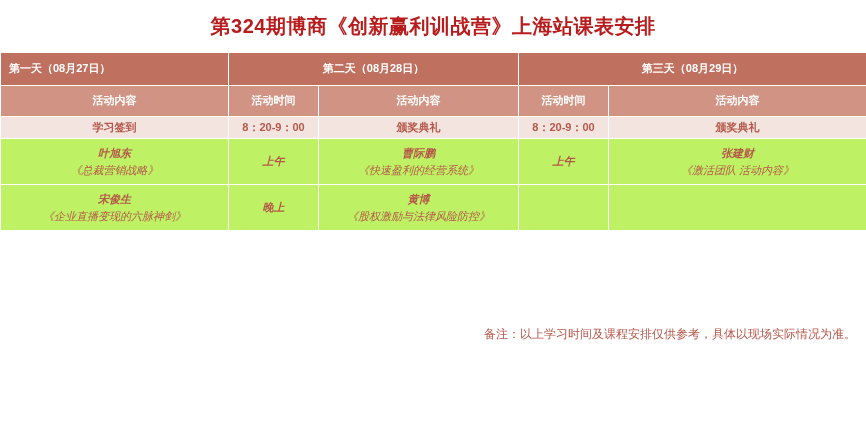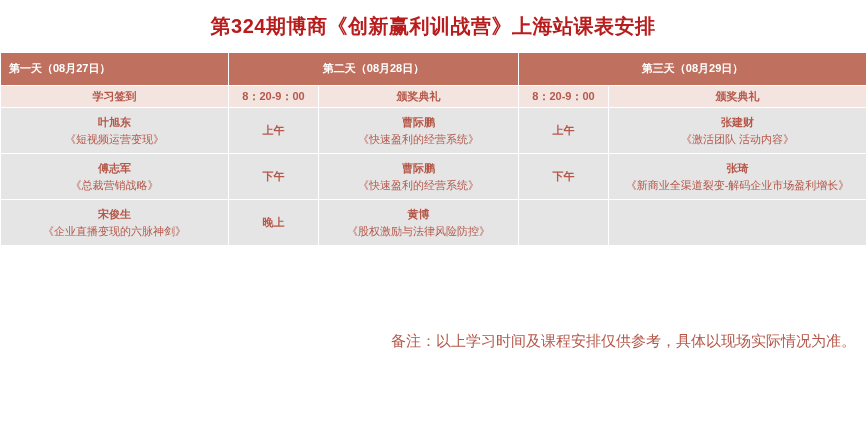--- a/index.html
+++ b/index.html
@@ -64,21 +64,22 @@
     background: #d19383;
     color: #ffffff !important;
     font-size: 12px;
     font-weight: bold;
     height: 26px;
   }
   .rowA {
     background: #f3e4e0;
   }
   .rowB {
-    background: #e5e5e5;
+    background: #bef264;
+    font-style: italic;
   }
   .cell-lines span {
     display: block;
   }
   .cell-lines .l1 {
     font-weight: bold;
   }
   .r-tall {
     height: 46px;
   }
@@ -88,21 +89,21 @@
   }
   .footer {
     flex: 1;
     display: flex;
     align-items: center;
     justify-content: flex-end;
     padding-right: 10px;
     background: #ffffff;
   }
   .footer-text {
-    font-size: 15px;
+    font-size: 12px;
     color: #b5584a;
   }
 </style>
 </head>
 <body>
 
 <div class="sheet">
 
   <div class="title-bar">
     <div class="title-text">第324期博商《创新赢利训战营》上海站课表安排</div>
@@ -115,20 +116,27 @@
       <col style="width:200px">
       <col style="width:90px">
       <col style="width:258px">
     </colgroup>
     <tbody>
       <tr>
         <td class="dayhdr left">第一天（08月27日）</td>
         <td class="dayhdr" colspan="2">第二天（08月28日）</td>
         <td class="dayhdr" colspan="2">第三天（08月29日）</td>
       </tr>
+      <tr>
+        <td class="subhdr">活动内容</td>
+        <td class="subhdr">活动时间</td>
+        <td class="subhdr">活动内容</td>
+        <td class="subhdr">活动时间</td>
+        <td class="subhdr">活动内容</td>
+      </tr>
 
       <tr class="rowA r-short">
         <td class="cell-lines">
             <span class="l1">学习签到</span>
           </td>
         <td class="cell-lines">
             <span class="l1">8：20-9：00</span>
           </td>
         <td class="cell-lines">
             <span class="l1">颁奖典礼</span>
@@ -137,59 +145,39 @@
             <span class="l1">8：20-9：00</span>
           </td>
         <td class="cell-lines">
             <span class="l1">颁奖典礼</span>
           </td>
       </tr>
 
       <tr class="rowB r-tall">
         <td class="cell-lines">
           <span class="l1">叶旭东</span>
-          <span>《短视频运营变现》</span>
+          <span>《总裁营销战略》</span>
         </td>
         <td class="cell-lines">
             <span class="l1">上午</span>
           </td>
         <td class="cell-lines">
           <span class="l1">曹际鹏</span>
           <span>《快速盈利的经营系统》</span>
         </td>
         <td class="cell-lines">
             <span class="l1">上午</span>
           </td>
         <td class="cell-lines">
           <span class="l1">张建财</span>
           <span>《激活团队 活动内容》</span>
         </td>
       </tr>
 
 
-      <tr class="rowB r-tall">
-        <td class="cell-lines">
-          <span class="l1">傅志军</span>
-          <span>《总裁营销战略》</span>
-        </td>
-        <td class="cell-lines">
-            <span class="l1">下午</span>
-          </td>
-        <td class="cell-lines">
-          <span class="l1">曹际鹏</span>
-          <span>《快速盈利的经营系统》</span>
-        </td>
-        <td class="cell-lines">
-            <span class="l1">下午</span>
-          </td>
-        <td class="cell-lines">
-          <span class="l1">张琦</span>
-          <span>《新商业全渠道裂变-解码企业市场盈利增长》</span>
-        </td>
-      </tr>
 
 
       <tr class="rowB r-tall">
         <td class="cell-lines">
           <span class="l1">宋俊生</span>
           <span>《企业直播变现的六脉神剑》</span>
         </td>
         <td class="cell-lines">
             <span class="l1">晚上</span>
           </td>

